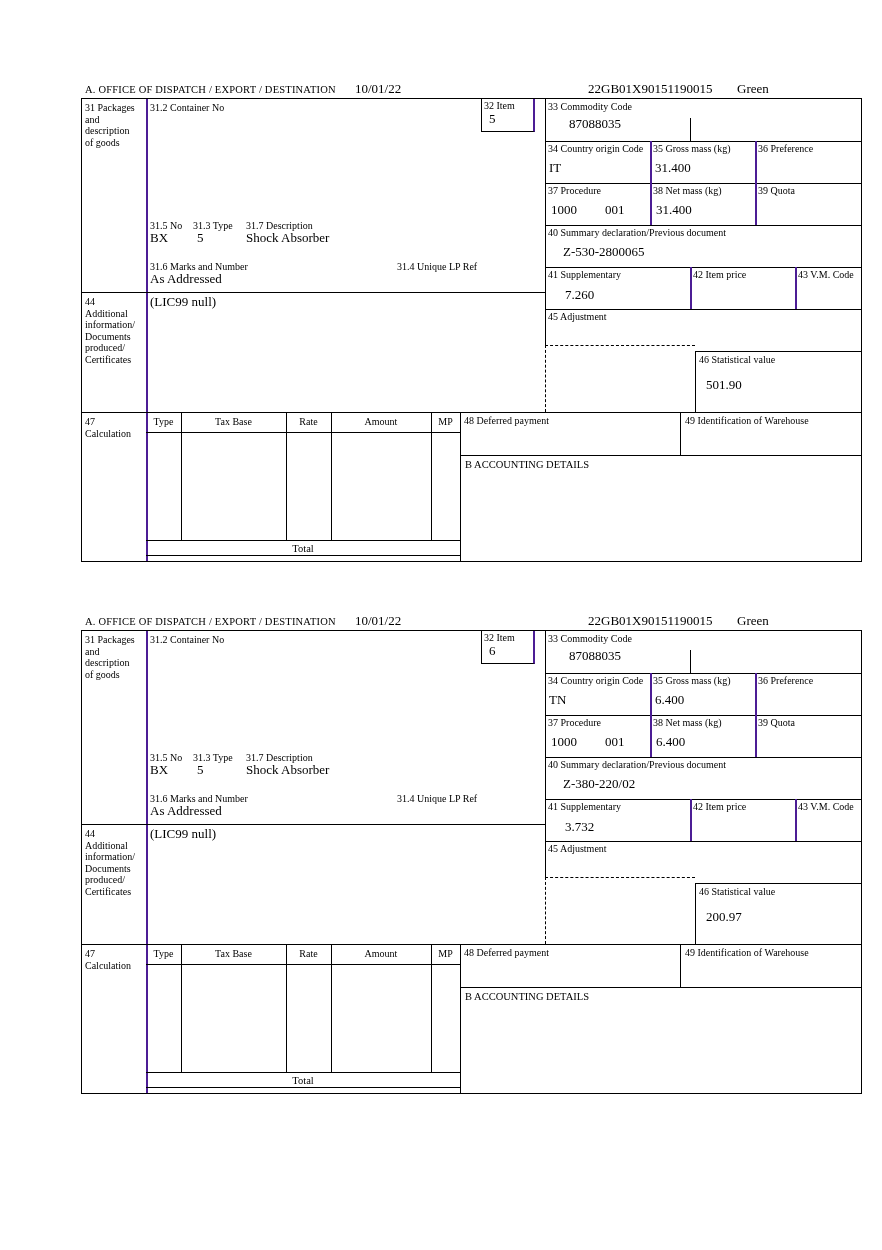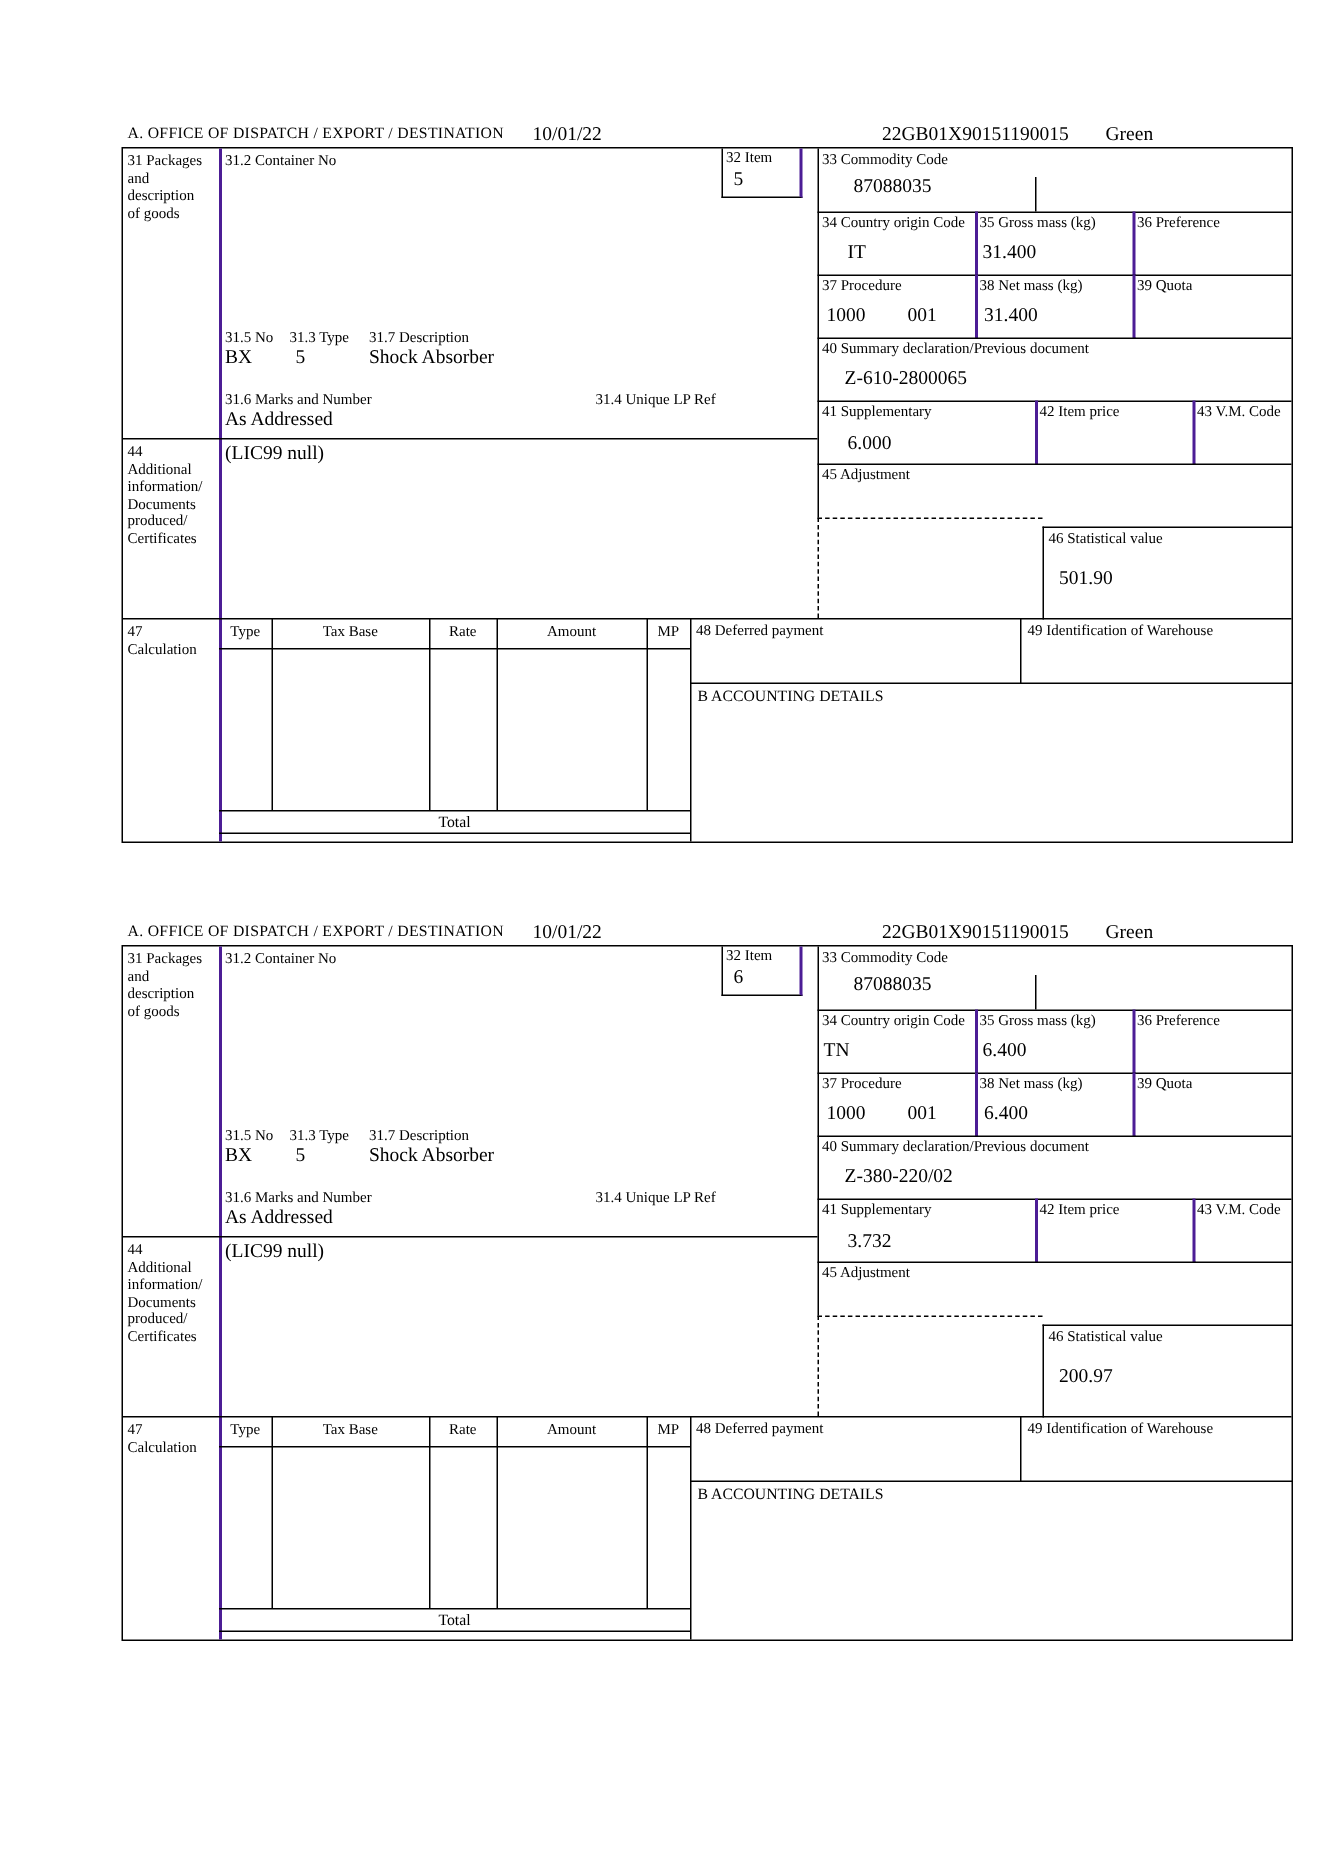--- a/index.html
+++ b/index.html
@@ -61,21 +61,21 @@
     <div class="vline" style="left:463px;top:0;height:246px;"></div>
 
     <div class="cell bb" style="left:463px;top:0;width:316px;height:42px;">
       <div class="lbl" style="left:3px;top:2px;">33 Commodity Code</div>
       <div class="val" style="left:24px;top:18px;">87088035</div>
       <div class="vline" style="left:145px;top:19px;height:23px;"></div>
     </div>
 
     <div class="cell bb br" style="left:463px;top:42px;width:105px;height:42px;">
       <div class="lbl" style="left:3px;top:2px;">34 Country origin Code</div>
-      <div class="val" style="left:20px;top:20px;">IT</div>
+      <div class="val" style="left:4px;top:20px;">IT</div>
     </div>
     <div class="cell bb br" style="left:568px;top:42px;width:105px;height:42px;">
       <div class="lbl" style="left:3px;top:2px;">35 Gross mass (kg)</div>
       <div class="val" style="left:5px;top:20px;">31.400</div>
     </div>
     <div class="cell bb" style="left:673px;top:42px;width:106px;height:42px;">
       <div class="lbl" style="left:3px;top:2px;">36 Preference</div>
     </div>
 
     <div class="cell bb br" style="left:463px;top:84px;width:105px;height:42px;">
@@ -93,30 +93,30 @@
 
     <div class="lbl" style="left:68px;top:121px;">31.5 No</div>
     <div class="lbl" style="left:111px;top:121px;">31.3 Type</div>
     <div class="lbl" style="left:164px;top:121px;">31.7 Description</div>
     <div class="val" style="left:68px;top:132px;">BX</div>
     <div class="val" style="left:115px;top:132px;">5</div>
     <div class="val" style="left:164px;top:132px;">Shock Absorber</div>
 
     <div class="cell bb" style="left:463px;top:126px;width:316px;height:42px;">
       <div class="lbl" style="left:3px;top:2px;">40 Summary declaration/Previous document</div>
-      <div class="val" style="left:18px;top:20px;">Z-610-2800065</div>
+      <div class="val" style="left:18px;top:20px;">Z-530-2800065</div>
     </div>
 
     <div class="lbl" style="left:68px;top:162px;">31.6 Marks and Number</div>
     <div class="lbl" style="left:315px;top:162px;">31.4 Unique LP Ref</div>
     <div class="val" style="left:68px;top:173px;">As Addressed</div>
 
     <div class="cell bb br" style="left:463px;top:168px;width:145px;height:42px;">
       <div class="lbl" style="left:3px;top:2px;">41 Supplementary</div>
-      <div class="val" style="left:20px;top:21px;">6.000</div>
+      <div class="val" style="left:20px;top:21px;">7.260</div>
     </div>
     <div class="cell bb br" style="left:608px;top:168px;width:105px;height:42px;">
       <div class="lbl" style="left:3px;top:2px;">42 Item price</div>
     </div>
     <div class="cell bb" style="left:713px;top:168px;width:66px;height:42px;">
       <div class="lbl" style="left:3px;top:2px;">43 V.M. Code</div>
     </div>
 
     <div class="val" style="left:68px;top:196px;">(LIC99 null)</div>
 

